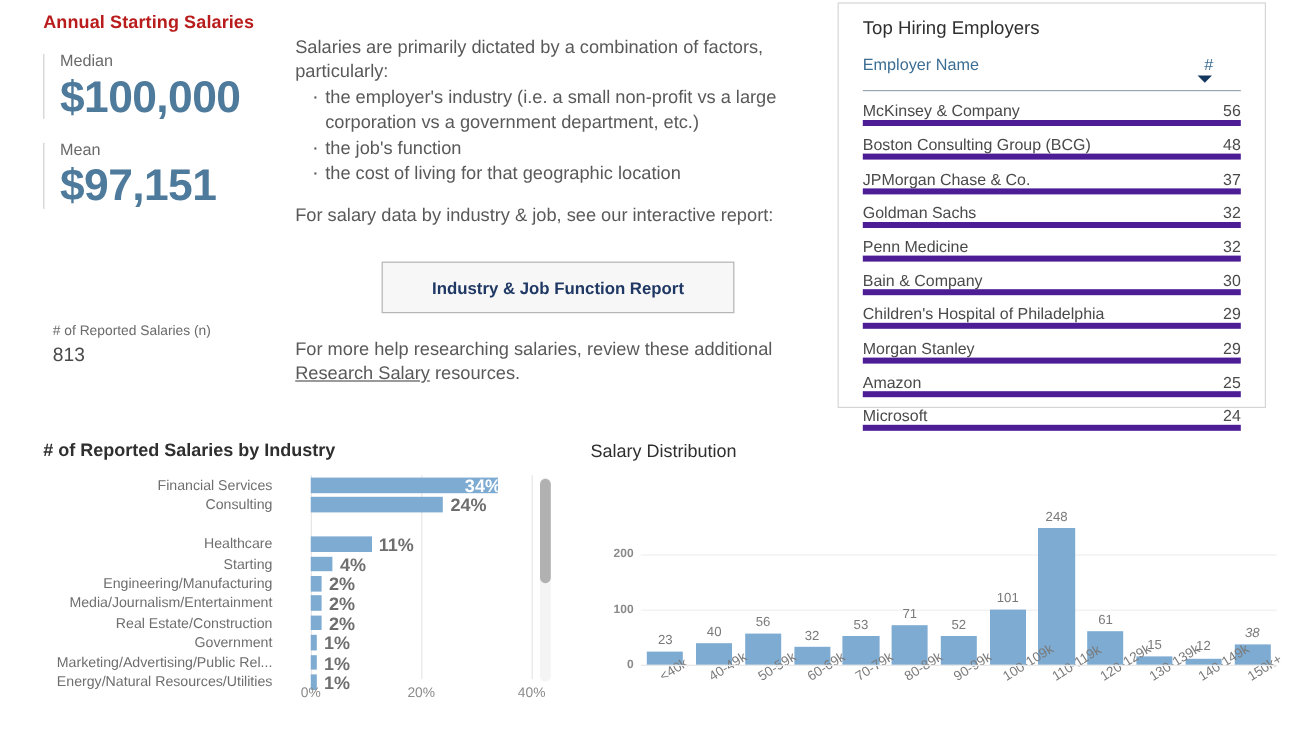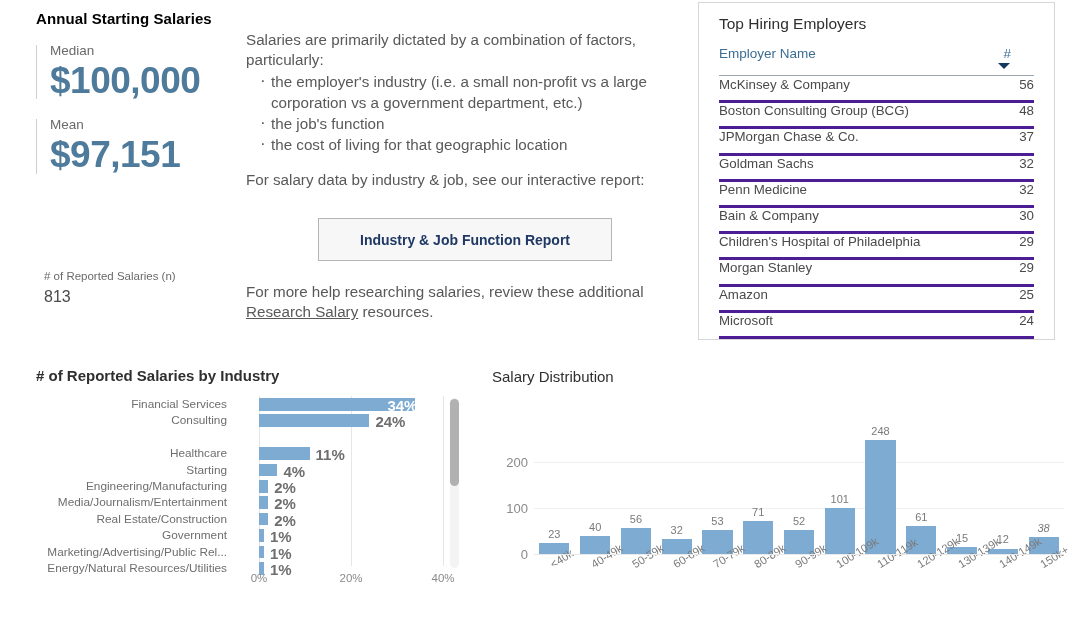--- a/index.html
+++ b/index.html
@@ -5,21 +5,21 @@
   html,body{margin:0;padding:0;}
   body{
     width:1080px;height:626px;background:#ffffff;
     font-family:"Liberation Sans", sans-serif;
     color:#404040;overflow:hidden;position:relative;
   }
   .page{position:relative;width:1080px;height:626px;}
 
   
   .kpi-block{position:absolute;left:36px;top:10px;width:200px;}
-  .kpi-title{font-size:15px;color:#000000;font-weight:600;letter-spacing:.1px;}
+  .kpi-title{font-size:15px;color:#b91c1c;font-weight:600;letter-spacing:.1px;}
   .kpi-card{position:relative;padding-left:14px;margin-top:16px;}
   .kpi-card:before{content:"";position:absolute;left:0;top:2px;bottom:2px;width:1px;background:#cfcfcf;}
   .kpi-label{font-size:13.5px;color:#6a6a6a;}
   .kpi-value{font-size:37px;font-weight:bold;color:#4e7a9b;line-height:1.12;margin-top:2px;letter-spacing:-.5px;}
   .kpi-n{position:absolute;left:44px;top:270px;}
   .kpi-n-label{font-size:11.5px;color:#6a6a6a;}
   .kpi-n-value{font-size:16px;color:#4a4a4a;margin-top:6px;}
 
   
   .narr{position:absolute;left:246px;top:30px;width:415px;font-size:15.2px;color:#595959;line-height:1.33;}
@@ -40,21 +40,21 @@
   
   .emp-card{position:absolute;left:698px;top:2px;width:355px;height:336px;background:#fff;border:1px solid #d6d6d6;}
   .emp-title{position:absolute;left:20px;top:12px;font-size:15.5px;font-weight:400;color:#2f2f2f;}
   .emp-head{position:absolute;left:20px;top:43px;width:315px;height:28px;}
   .emp-head .h-name{position:absolute;left:0;top:0;font-size:13.5px;color:#3c6e94;}
   .emp-head .h-num{position:absolute;right:23px;top:0;font-size:13.5px;color:#3c6e94;}
   .sort-caret{position:absolute;right:24px;top:17px;width:0;height:0;
     border-left:6px solid transparent;border-right:6px solid transparent;border-top:6px solid #13375e;}
   .emp-rule{position:absolute;left:20px;top:72px;width:315px;height:1px;background:#9aa7b3;}
   .emp-rows{position:absolute;left:20px;top:74px;width:315px;}
-  .emp-row{height:23.2px;display:flex;align-items:flex-start;border-bottom:3px solid #4c1d95;}
+  .emp-row{height:23.2px;display:flex;align-items:flex-end;border-bottom:5px solid #4c1d95;}
   .emp-row .name{flex:1;font-size:13.3px;color:#4a4a4a;}
   .emp-row .num{width:30px;text-align:right;font-size:13.3px;color:#4a4a4a;}
 
   
   .ind-title{position:absolute;left:36px;top:367px;font-size:15px;font-weight:600;color:#2f2f2f;}
   .ind-chart{position:absolute;left:36px;top:396px;width:425px;height:200px;}
   .ind-plot{position:absolute;left:0;top:0;width:425px;height:170px;}
   .grid-v{position:absolute;top:0;width:1px;height:170px;background:#e6e6e6;}
   .ind-row{position:absolute;left:0;height:16.8px;width:425px;}
   .ind-lbl{position:absolute;right:234px;top:1px;font-size:11.8px;color:#6e6e6e;white-space:nowrap;}
@@ -64,21 +64,21 @@
   .ind-axis{position:absolute;left:0;top:176px;width:425px;height:16px;}
   .ind-tick{position:absolute;font-size:11.5px;color:#8a8a8a;transform:translateX(-50%);}
   .ind-sb-track{position:absolute;left:414px;top:2px;width:9px;height:170px;background:#f4f4f4;border-radius:5px;}
   .ind-sb-thumb{position:absolute;left:414px;top:3px;width:9px;height:87px;background:#b1b1b1;border-radius:5px;cursor:pointer;}
 
   
   .sd-title{position:absolute;left:492px;top:368px;font-size:15px;color:#2f2f2f;}
   .sd-chart{position:absolute;left:492px;top:400px;width:580px;height:220px;}
   .sd-plot{position:absolute;left:42px;top:30px;width:530px;height:124px;}
   .sd-grid{position:absolute;left:0;width:530px;height:1px;background:#efefef;}
-  .sd-ytick{position:absolute;left:0;width:36px;text-align:right;font-size:13px;color:#8a8a8a;transform:translateY(-50%);}
+  .sd-ytick{position:absolute;left:0;width:36px;text-align:right;font-size:10px;color:#8a8a8a;transform:translateY(-50%);font-weight:bold;}
   .sd-baseline{position:absolute;left:42px;width:530px;height:1px;background:#e9e9e9;}
   .sd-bar{position:absolute;bottom:0;background:#7eabd2;}
   .sd-barval{position:absolute;font-size:11px;color:#7a7a7a;transform:translateX(-50%);}
   .sd-xlbl{position:absolute;font-size:11.3px;color:#7a7a7a;white-space:nowrap;
     transform-origin:left top;transform:rotate(-32deg);}
 </style>
 </head>
 <body>
 
 <div class="page">

